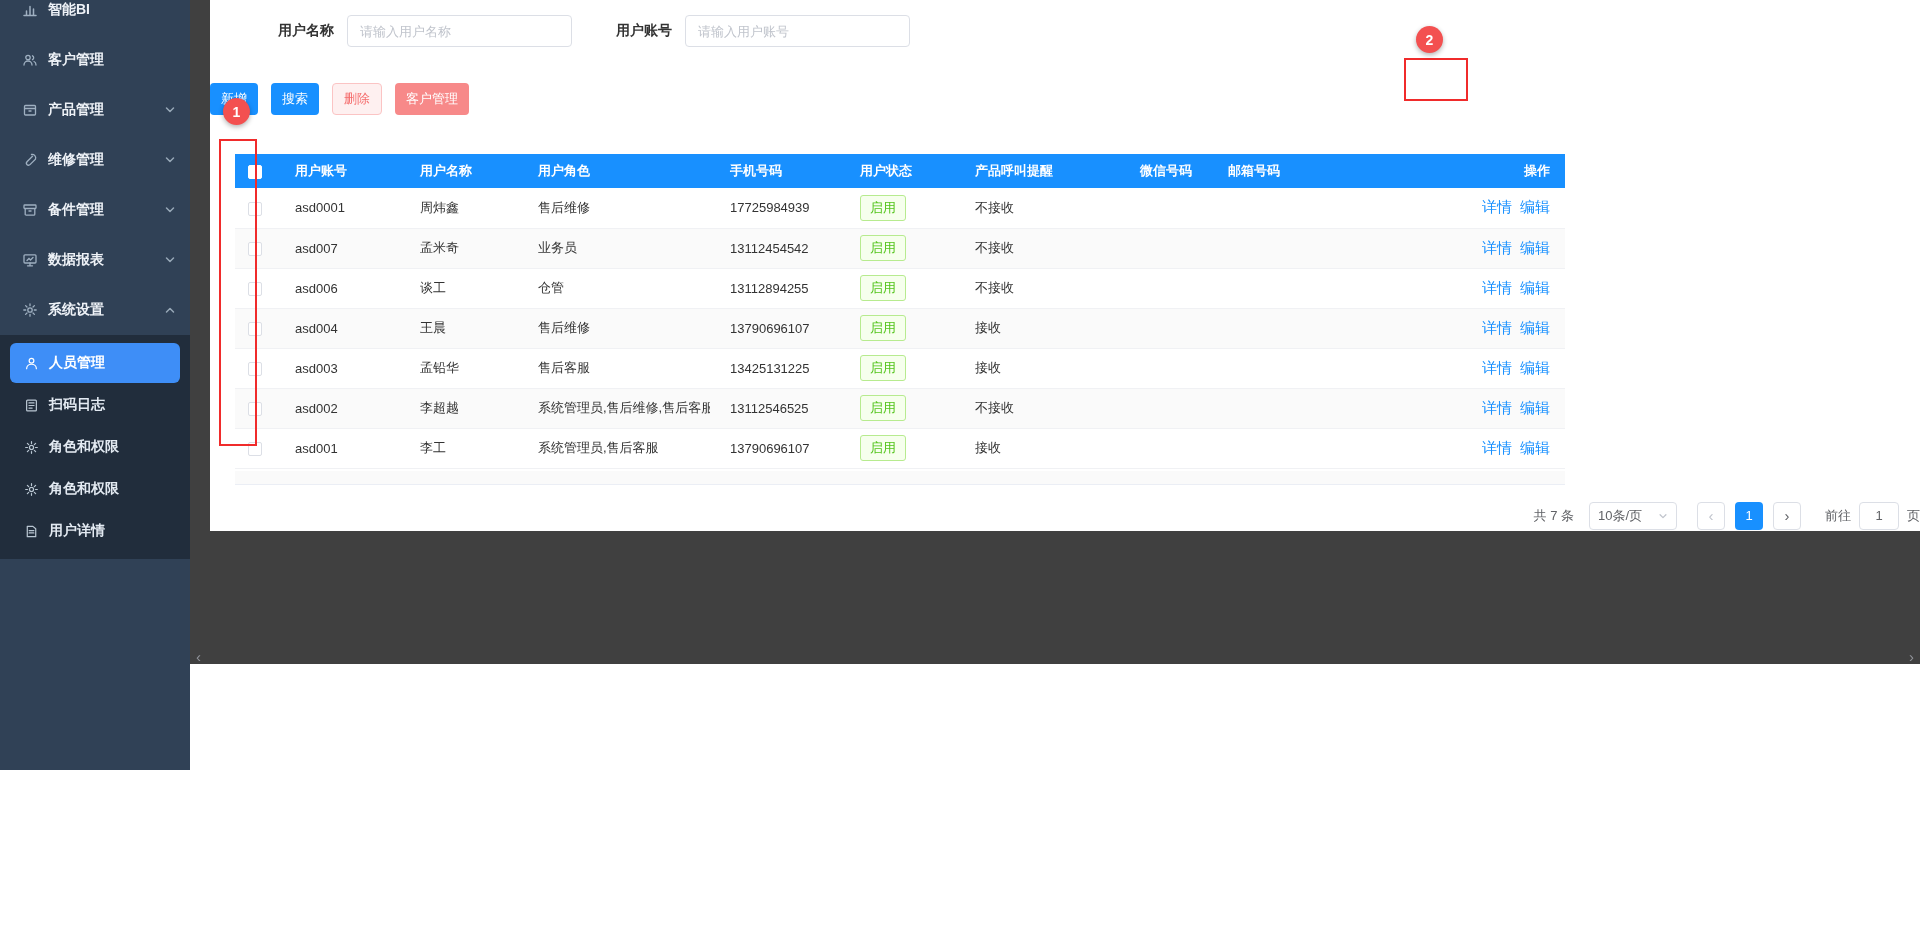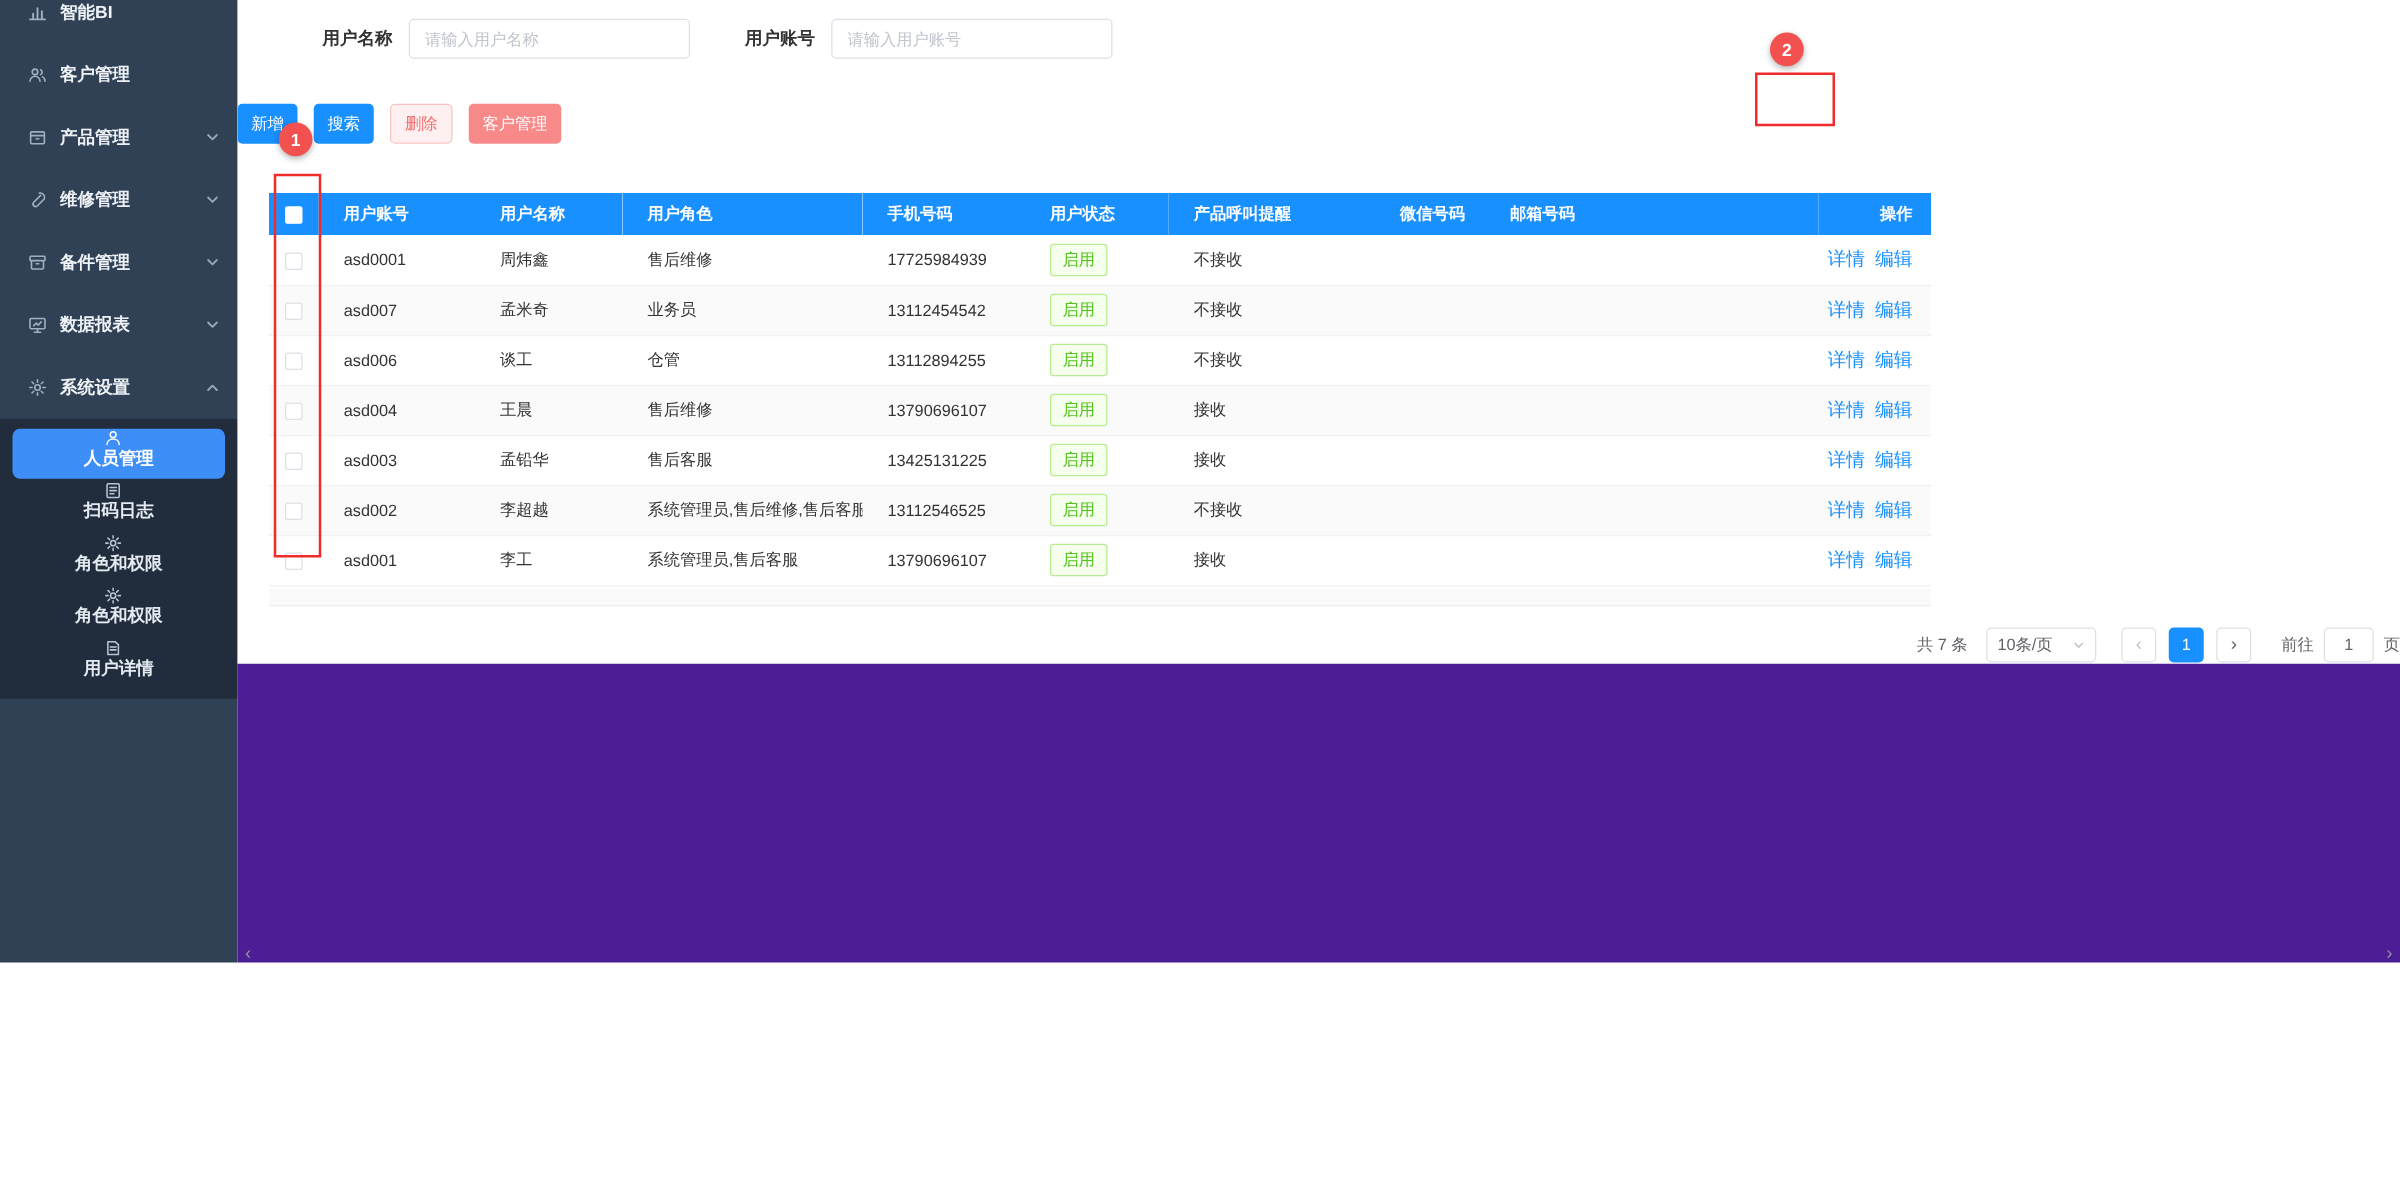--- a/index.html
+++ b/index.html
@@ -10,27 +10,27 @@
 
   
   .sidebar{width:190px;background:#304156;flex-shrink:0;overflow:hidden;height:770px;}
   .menu{margin-top:-15px;}
   .menu-item{height:50px;display:flex;align-items:center;padding:0 14px 0 22px;color:#eef2f7;font-size:14px;font-weight:bold;cursor:pointer;}
   .menu-item .icon,.sub-item .icon{width:16px;height:16px;margin-right:10px;color:#9fb0c1;display:inline-flex;flex-shrink:0;}
   .icon svg{width:100%;height:100%;}
   .chev{margin-left:auto;color:#97a8b7;display:inline-flex;width:12px;height:12px;}
   .chev.up svg{transform:rotate(180deg);}
   .submenu{background:#212d3c;padding:6px 10px;}
-  .sub-item{height:40px;margin:2px 0;display:flex;align-items:center;padding:0 14px;border-radius:6px;color:#e3eaf2;font-size:14px;font-weight:bold;cursor:pointer;flex-direction:column;}
+  .sub-item{height:40px;margin:2px 0;display:flex;align-items:center;padding:0 14px;border-radius:6px;color:#e3eaf2;font-size:14px;font-weight:bold;cursor:pointer;}
   .sub-item .icon{width:15px;height:15px;color:#b9c6d2;}
   .sub-item.active{background:#3e8ef7;color:#fff;}
   .sub-item.active .icon{color:#fff;}
 
   
-  .main{flex:1;position:relative;background:#4c1d95;height:770px;}
+  .main{flex:1;position:relative;background:#404040;height:664px;padding-left:20px;}
   .card{background:#fff;height:531px;position:relative;overflow:hidden;}
 
   .filter-row{display:flex;align-items:center;padding:15px 0 0 68px;}
   .filter-label{font-size:14px;font-weight:bold;color:#333;}
   .filter-input{width:225px;height:32px;border:1px solid #dcdfe6;border-radius:4px;margin-left:13px;padding:0 12px;font-size:13px;color:#606266;outline:none;}
   .filter-input::placeholder{color:#c0c4cc;}
   .filter-gap{width:44px;}
 
   .toolbar{display:flex;justify-content:flex-start;align-items:center;width:1350px;margin-top:36px;gap:13px;}
   .btn{height:32px;border:none;border-radius:4px;font-size:13px;padding:0 11px;cursor:pointer;font-family:inherit;}

